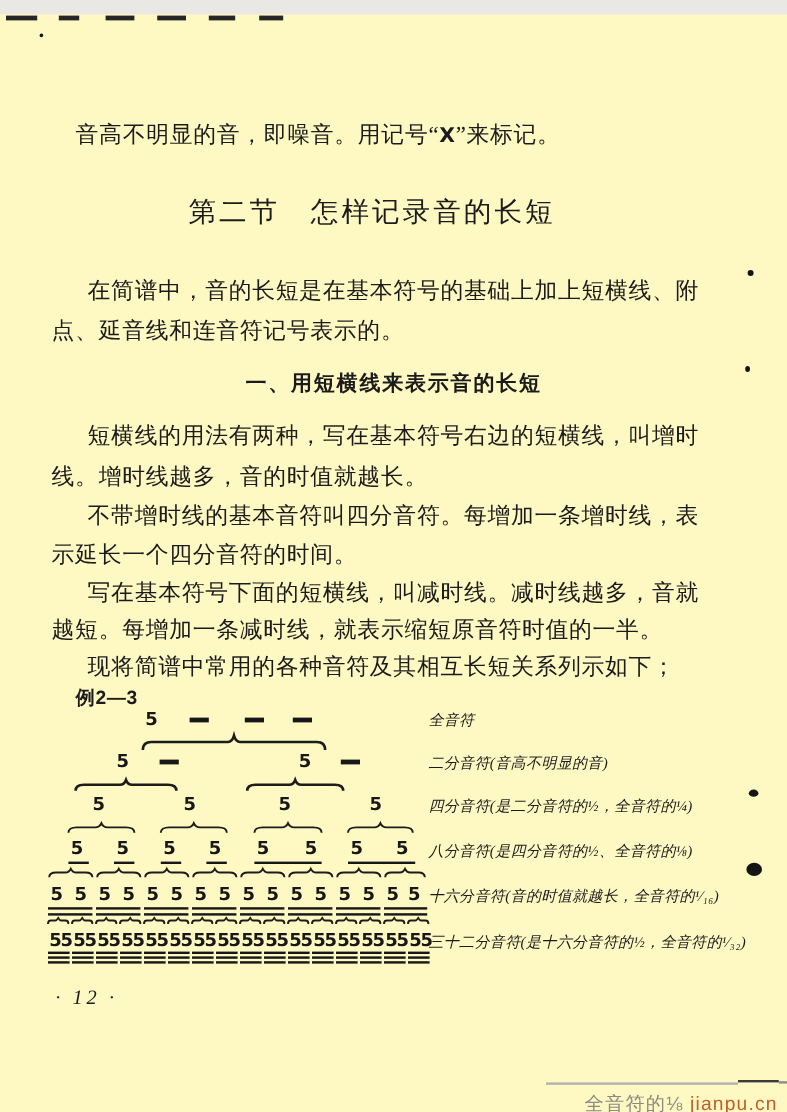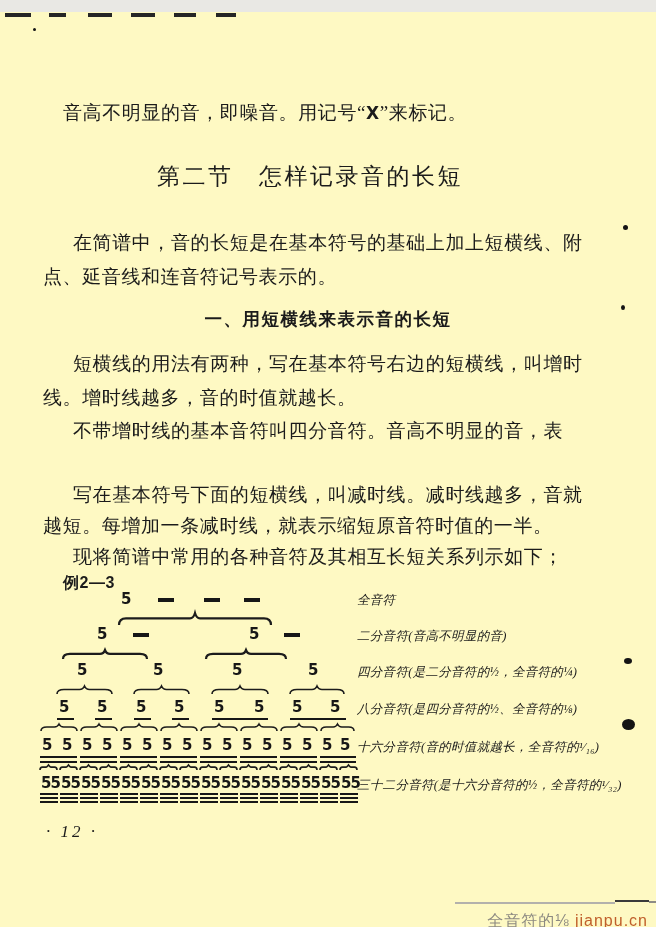--- a/index.html
+++ b/index.html
@@ -43,21 +43,22 @@
   <div class="h1" style="top:153px;left:157px">第二节　怎样记录音的长短</div>
 
   <div class="tl" style="top:221px;left:73px">在简谱中，音的长短是在基本符号的基础上加上短横线、附</div>
   <div class="tl" style="top:255px;left:43px">点、延音线和连音符记号表示的。</div>
 
   <div class="h2" style="top:299px">一、用短横线来表示音的长短</div>
 
   <div class="tl" style="top:342px;left:73px">短横线的用法有两种，写在基本符号右边的短横线，叫增时</div>
   <div class="tl" style="top:376px;left:43px">线。增时线越多，音的时值就越长。</div>
 
-  <div class="tl" style="top:409px;left:73px">不带增时线的基本音符叫四分音符。音高不明显的音，表</div>
+  <div class="tl" style="top:409px;left:73px">不带增时线的基本音符叫四分音符。每增加一条增时线，表</div>
+  <div class="tl" style="top:441px;left:43px">示延长一个四分音符的时间。</div>
 
   <div class="tl" style="top:504px;left:43px">越短。每增加一条减时线，就表示缩短原音符时值的一半。</div>
   <div class="tl" style="top:473px;left:73px">写在基本符号下面的短横线，叫减时线。减时线越多，音就</div>
 
   <div class="tl" style="top:535px;left:73px">现将简谱中常用的各种音符及其相互长短关系列示如下；</div>
 
   <div class="ex" style="top:563px;left:63px">例2—3</div>
 
   <div class="diagram" id="diagram">
       <div class="nd" style="left: 121px; top: 580px; color: rgb(23, 23, 23);">5</div>

